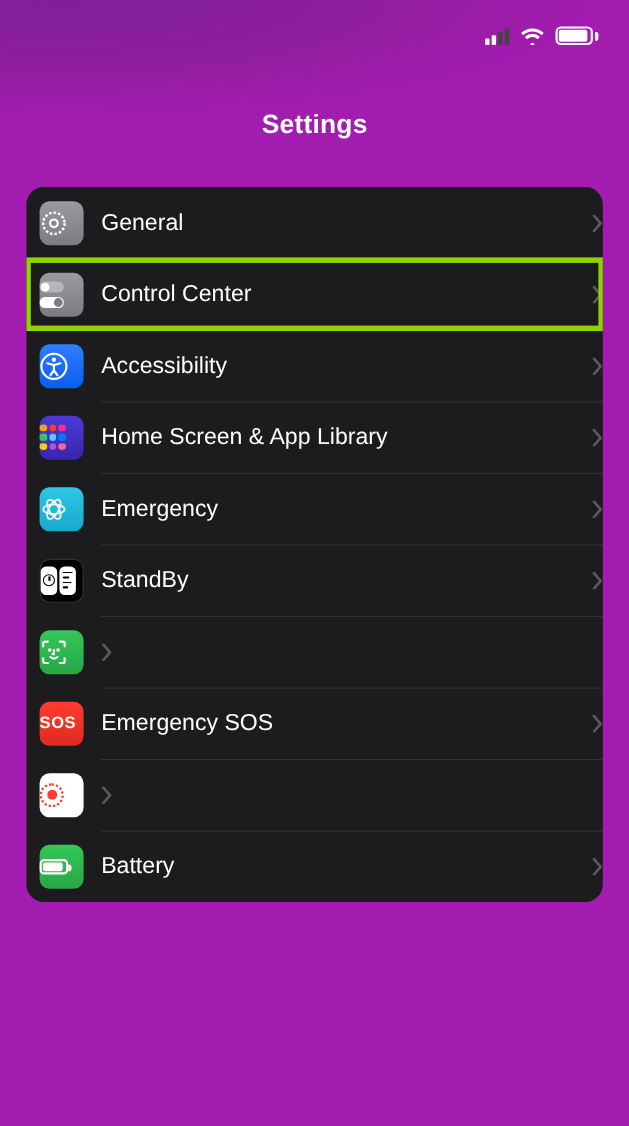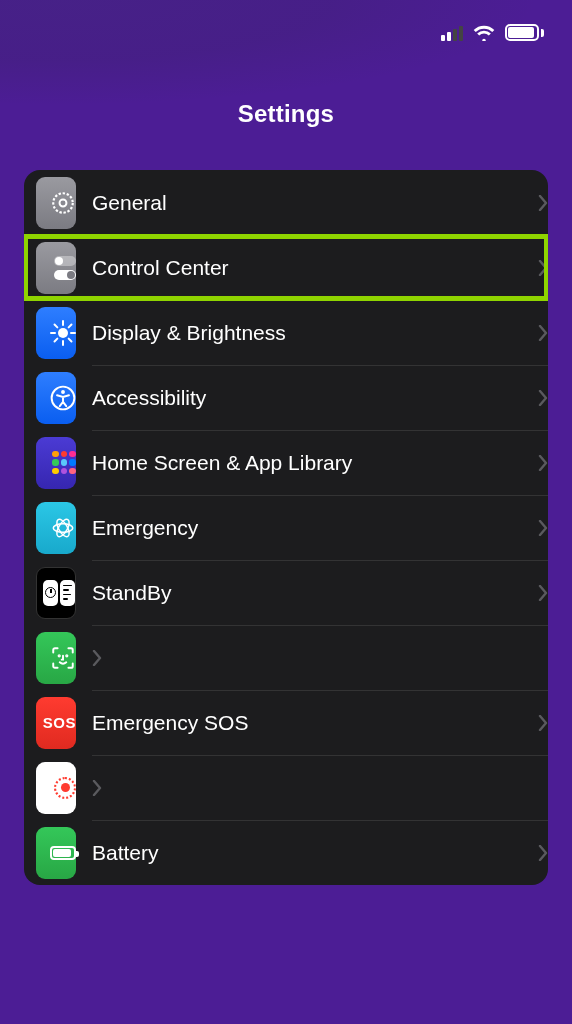--- a/index.html
+++ b/index.html
@@ -1,38 +1,38 @@
 <!DOCTYPE html>
 <html><head>
 <meta charset="utf-8">
 <style>
   * { box-sizing: border-box; margin: 0; padding: 0; }
   html, body { width: 572px; height: 1024px; background: #000; font-family: -apple-system, "Helvetica Neue", Arial, sans-serif; color: #fff; overflow: hidden; }
-  .screen { width: 572px; height: 1024px; background: #4c1d95; position: relative; }
+  .screen { width: 572px; height: 1024px; background: #a21caf; position: relative; }
   .header-grad { position: absolute; top: 0; left: 0; right: 0; height: 150px; background: radial-gradient(ellipse 120% 100% at 10% 0%, rgba(60,40,110,0.35) 0%, rgba(40,40,60,0.15) 40%, rgba(0,0,0,0) 70%); pointer-events:none;}
   .status-bar { position: absolute; top: 24px; right: 28px; display: flex; align-items: center; gap: 10px; }
   .signal { display: flex; align-items: flex-end; gap: 2px; height: 16px; }
   .signal .bar { width: 4px; background: #444; border-radius: 1px; }
   .signal .bar.on { background: #fff; }
   .b1 { height: 6px; } .b2 { height: 9px; } .b3 { height: 12px; } .b4 { height: 15px; }
   .wifi-svg { width: 22px; height: 16px; }
   .battery { display: flex; align-items: center; }
   .batt-body { width: 34px; height: 17px; border: 2px solid #fff; border-radius: 5px; position: relative; }
   .batt-fill { position: absolute; top: 1px; left: 1px; bottom: 1px; width: 26px; background: #fff; border-radius: 2px; }
   .batt-cap { width: 3px; height: 8px; background: #fff; border-radius: 0 2px 2px 0; margin-left: 2px; }
 
   .title { position: absolute; top: 100px; left: 0; right: 0; text-align: center; font-size: 24px; font-weight: 700; letter-spacing: 0.2px; }
 
   .list { position: absolute; top: 170px; left: 24px; right: 24px; background: #1c1c1e; border-radius: 16px; overflow: hidden; }
   .row { display: flex; align-items: center; height: 65px; padding: 0 0 0 12px; position: relative; }
   .row + .row::before { content: ""; position: absolute; top: 0; left: 68px; right: 0; height: 1px; background: rgba(255,255,255,0.10); }
   .row.highlight { outline: 5px solid #8fd400; outline-offset: -4px; z-index: 2; background:#1c1c1e; }
   .row.highlight::before { display:none; }
   .row.highlight + .row::before { display:none; }
-  .icon-box { width: 40px; height: 52px; border-radius: 9px; flex: 0 0 40px; display: flex; align-items: center; justify-content: flex-end; margin-right: 16px; }
+  .icon-box { width: 40px; height: 40px; border-radius: 9px; flex: 0 0 40px; display: flex; align-items: center; justify-content: flex-start; margin-right: 16px; }
   .row-label { flex: 1; font-size: 21px; font-weight: 400; color: #fff; }
   .chev { color: #5a5a5e; }
   .chev svg { width: 10px; height: 16px; display: block; }
 
   
   .ic-general { background: linear-gradient(#9a9aa0,#7b7b82); }
   .ic-cc { background: linear-gradient(#9a9aa0,#7b7b82); }
   .ic-display { background: linear-gradient(#2e7eff,#0a5ef0); }
   .ic-home { background: linear-gradient(#4b3bd4,#3626b0); }
   .ic-access { background: linear-gradient(#2e7eff,#0a5ef0); }
@@ -125,41 +125,20 @@
           </div>
       </div>
       <div class="row-label">Control Center</div>
       <div class="chev">
           <svg viewBox="0 0 10 16">
             <path d="M2 1l6 7-6 7" fill="none" stroke="currentColor" stroke-width="2.4" stroke-linecap="round" stroke-linejoin="round"></path>
           </svg>
         </div>
     </div>
 
-    <div class="row">
-      <div class="icon-box ic-display">
-        <div class="sun-rays">
-          <div class="sun"></div>
-          <div class="ray" style="transform:rotate(0deg)"></div>
-            <div class="ray" style="transform:rotate(45deg)"></div>
-          <div class="ray" style="transform:rotate(90deg)"></div>
-            <div class="ray" style="transform:rotate(135deg)"></div>
-          <div class="ray" style="transform:rotate(180deg)"></div>
-            <div class="ray" style="transform:rotate(225deg)"></div>
-          <div class="ray" style="transform:rotate(270deg)"></div>
-            <div class="ray" style="transform:rotate(315deg)"></div>
-        </div>
-      </div>
-      <div class="row-label">Display &amp; Brightness</div>
-      <div class="chev">
-          <svg viewBox="0 0 10 16">
-            <path d="M2 1l6 7-6 7" fill="none" stroke="currentColor" stroke-width="2.4" stroke-linecap="round" stroke-linejoin="round"></path>
-          </svg>
-        </div>
-    </div>
 
     <div class="row">
       <div class="icon-box ic-access">
         <svg class="man-svg" viewBox="0 0 24 24">
             <circle cx="12" cy="12" r="10.5" fill="none" stroke="#fff" stroke-width="1.8"></circle>
             <circle cx="12" cy="6.5" r="1.8" fill="#fff"></circle>
             <path d="M6.5 9.5L12 11l5.5-1.5M12 11v4.5M12 15.5l-3 4M12 15.5l3 4" stroke="#fff" stroke-width="1.8" stroke-linecap="round" fill="none"></path>
           </svg>
       </div>
       <div class="row-label">Accessibility</div>

